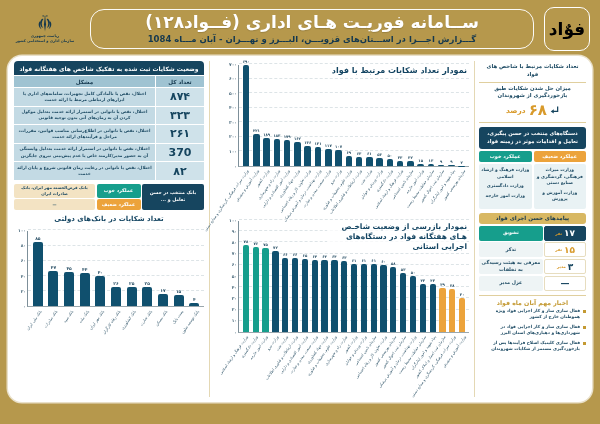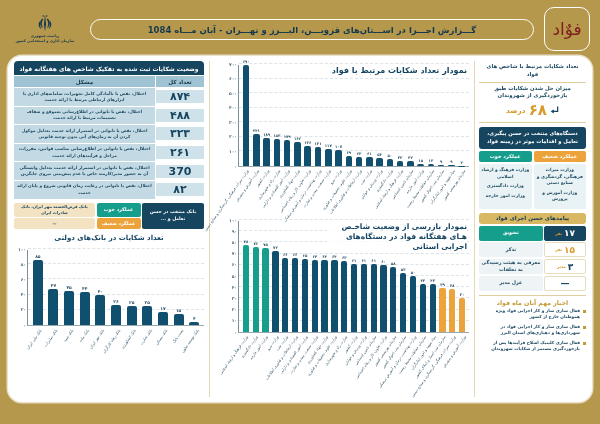--- a/index.html
+++ b/index.html
@@ -1,21 +1,21 @@
 <!DOCTYPE html>
 <html lang="fa" dir="rtl"><head>
 <meta charset="utf-8">
 <style>
   * { margin:0; padding:0; box-sizing:border-box; }
   html,body { width:600px; height:424px; overflow:hidden; }
   body { background:#b6984c; font-family:"DejaVu Sans", sans-serif; direction:rtl; }
 
   
   .header { height:56px; display:flex; align-items:center; justify-content:space-between; padding:5px 10px 3px; }
-  .logo-box { width:46px; height:44px; border:1.5px solid #fff; border-radius:10px; display:flex; align-items:center; justify-content:center; color:#7f1d1d; font-weight:normal; font-size:17px; }
+  .logo-box { width:46px; height:44px; border:1.5px solid #fff; border-radius:10px; display:flex; align-items:center; justify-content:center; color:#000000; font-weight:bold; font-size:17px; }
   .title-frame { flex:1; margin:0 10px; border:1.5px solid rgba(255,255,255,.95); border-radius:14px; padding:3px 16px 4px; text-align:center; }
   .main-title { color:#fff; font-weight:bold; font-size:17px; letter-spacing:0; line-height:1.15; text-shadow:0 1px 1px rgba(0,0,0,.15); }
   .sub-title { color:#14384e; font-weight:bold; font-size:8.5px; margin-top:2px; }
   .emblem-wrap { width:70px; display:flex; flex-direction:column; align-items:center; color:#14384e; }
   .emblem-wrap svg { width:16px; height:19px; fill:#14384e; }
   .emblem-caption { font-size:3.6px; font-weight:bold; text-align:center; line-height:1.4; margin-top:1px; white-space:pre-line; }
 
   
   .card { margin:0 8px; height:346px; background:#fff; border-radius:14px; padding:5px 6px; display:flex; gap:5px; box-shadow:0 0 0 1.5px rgba(255,255,255,.7); }
   .col { height:100%; }
@@ -70,37 +70,38 @@
   .xrow { display:flex; margin-left:13px; padding:0 2px; }
   .xc { flex:1; position:relative; }
   .xc span { position:absolute; top:2px; right:40%; transform:rotate(-55deg); transform-origin:top right; font-size:3.7px; color:#35596d; white-space:nowrap; direction:rtl; }
 
   
   .tbl-head { background:#16455f; color:#fff; font-size:6px; font-weight:bold; text-align:center; border-radius:4px 4px 0 0; padding:3.5px 2px; }
   .tbl-sub { display:flex; gap:1px; margin-top:1px; }
   .tbl-sub div { background:#9fc3d2; color:#14384e; font-weight:bold; font-size:5.6px; text-align:center; padding:2.5px 0; }
   .c-num { width:48px; flex:none; }
   .c-txt { flex:1; }
-  .tbl-row { display:flex; gap:1px; margin-top:1px;align-items:center; }
+  .tbl-row { display:flex; gap:1px; margin-top:1px; }
   .tbl-row .c-num { background:#cfe2ea; display:flex; align-items:center; justify-content:center; color:#16455f; font-weight:bold; font-size:11px; }
   .tbl-row .c-txt { background:#c3dae4; color:#1c4a63; font-size:4.2px; font-weight:bold; text-align:center; line-height:1.5; padding:2.5px 3px; display:flex; align-items:center; justify-content:center; }
   .bank-legend { display:grid; grid-template-columns:62px 44px 1fr; gap:1.5px; margin-top:4px; }
   .bl-head { grid-row:span 2; background:#16455f; color:#fff; font-size:4.6px; font-weight:bold; display:flex; align-items:center; justify-content:center; text-align:center; border-radius:2px; padding:2px; line-height:1.5; }
   .bl-chip { color:#fff; font-size:4.8px; font-weight:bold; display:flex; align-items:center; justify-content:center; border-radius:2px; padding:3px 1px; }
   .bl-val { background:#f3e3c3; color:#1c4a63; font-size:4px; font-weight:bold; display:flex; align-items:center; justify-content:center; text-align:center; border-radius:2px; line-height:1.5; padding:1px 2px; }
   .bank-chart-title { color:#144562; font-weight:bold; font-size:7px; text-align:center; margin-top:5px; }
 </style>
 </head>
 <body>
 
 <div class="header">
   <div class="logo-box">
     <span>فوٌاد</span>
   </div>
   <div class="title-frame">
+    <div class="main-title">ســامانه فوریـت هـای اداری (فــواد۱۲۸)</div>
     <div class="sub-title">گـــزارش اجـــرا در اســـتان‌های قزویـــن، البـــرز و تهـــران - آبان مـــاه 1084</div>
   </div>
   <div class="emblem-wrap">
     <svg viewBox="0 0 20 24">
       <path d="M10 1 L11.3 13 L10 22 L8.7 13 Z"></path>
       <path d="M9.2 2.5 C7.5 1.2 6.2 2 6.4 3.2 C7.3 2.6 8.4 2.8 9.2 3.6 Z"></path>
       <path d="M10.8 2.5 C12.5 1.2 13.8 2 13.6 3.2 C12.7 2.6 11.6 2.8 10.8 3.6 Z"></path>
       <path d="M6.3 6 C2.8 9 3.2 15.5 7.4 17.6 C5.2 13.8 5.4 9.4 8 6.3 Z"></path>
       <path d="M13.7 6 C17.2 9 16.8 15.5 12.6 17.6 C14.8 13.8 14.6 9.4 12 6.3 Z"></path>
       <path d="M3.2 9.5 C1 12.5 2 17.5 5.6 19.2 C3.4 16.2 3.2 12.4 4.8 9.8 Z"></path>
@@ -571,24 +572,20 @@
     <div class="tbl-sub">
       <div class="c-num">تعداد کل</div>
       <div class="c-txt">مشکل</div>
     </div>
     <div id="tbl-rows">
         <div class="tbl-row">
           <div class="c-num">۸۷۴</div>
           <div class="c-txt">اختلال، نقص یا ناآمادگی کامل تجهیزات، سامانه‌های اداری یا ابزارهای ارتباطی مرتبط با ارائه خدمت</div>
         </div>
         <div class="tbl-row">
-          <div class="c-num">۴۸۸</div>
-          <div class="c-txt">اختلال، نقص یا ناتوانی در اطلاع‌رسانی به‌موقع و شفاف تصمیمات مرتبط با ارائه خدمت</div>
-        </div>
-        <div class="tbl-row">
           <div class="c-num">۳۲۳</div>
           <div class="c-txt">اختلال، نقص یا ناتوانی در استمرار ارائه خدمت به‌دلیل موکول کردن آن به زمان‌های آتی بدون توجیه قانونی</div>
         </div>
         <div class="tbl-row">
           <div class="c-num">۲۶۱</div>
           <div class="c-txt">اختلال، نقص یا ناتوانی در اطلاع‌رسانی مناسب قوانین، مقررات، مراحل و فرآیندهای ارائه خدمت</div>
         </div>
         <div class="tbl-row">
           <div class="c-num">370</div>
           <div class="c-txt">اختلال، نقص یا ناتوانی در استمرار ارائه خدمت به‌دلیل وابستگی آن به حضور مدیر/کارمند خاص یا عدم پیش‌بینی نیروی جایگزین</div>

